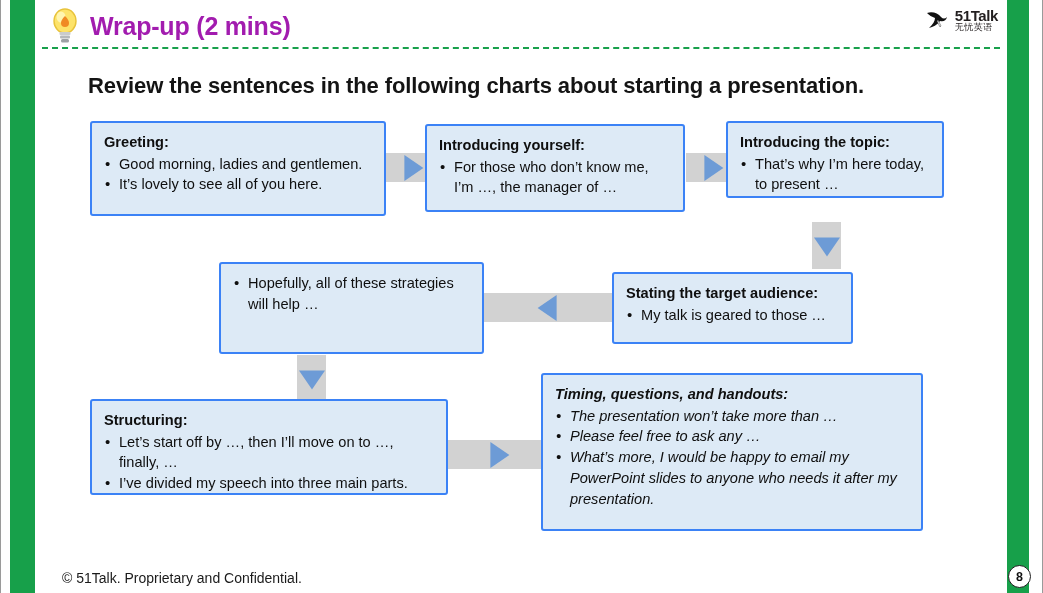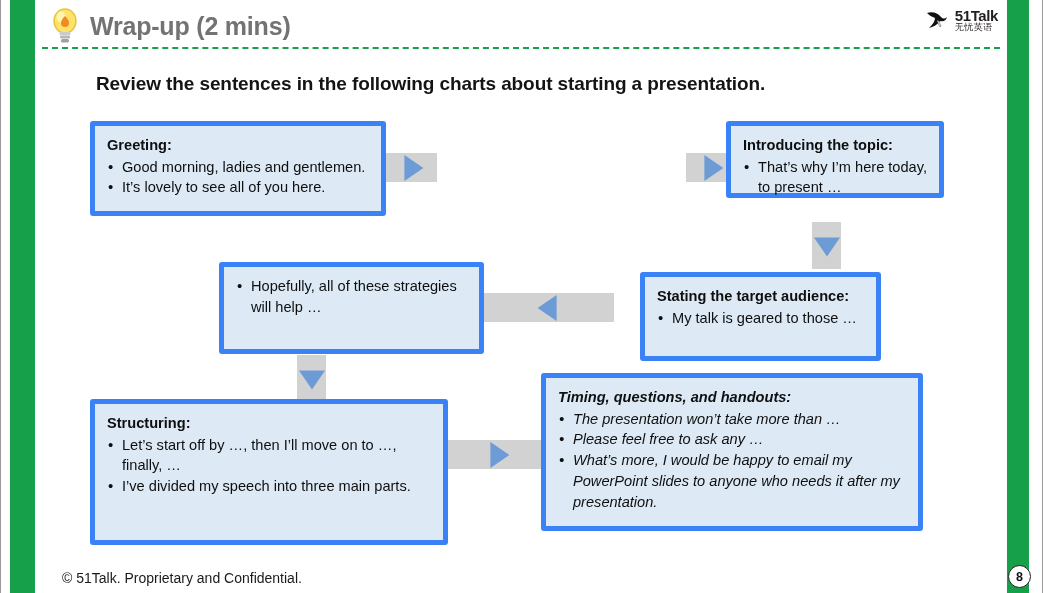--- a/index.html
+++ b/index.html
@@ -49,21 +49,21 @@
     gap: 10px;
   }
   .bulb {
     position: relative;
     width: 30px;
     height: 40px;
   }
   .title-text {
     font-size: 25px;
     font-weight: bold;
-    color: #737373;
+    color: #a21caf;
     letter-spacing: -0.2px;
     white-space: nowrap;
   }
   .logo {
     position: absolute;
     right: 45px;
     top: 8px;
     display: flex;
     align-items: center;
     gap: 7px;
@@ -89,33 +89,32 @@
     width: 958px;
     height: 0;
     border-top: 2px dashed #18a04b;
   }
 
   
   .instruction {
     position: absolute;
     left: 88px;
     top: 73px;
-    font-size: 19px;
+    font-size: 22px;
     font-weight: bold;
     color: #141414;
     letter-spacing: -0.1px;
-    margin-left: 8px;
   }
 
   
   .box {
     position: absolute;
     box-sizing: border-box;
     background: #ddeaf6;
-    border: 5px solid #3b82f6;
+    border: 2px solid #3b82f6;
     border-radius: 3px;
     padding: 9px 11px 9px 12px;
     font-size: 14.6px;
     color: #0f0f0f;
     line-height: 1.42;
   }
   .box .bt {
     font-weight: bold;
     display: block;
     margin-bottom: 1px;
@@ -248,20 +247,26 @@
     <ul>
       <li>Good morning, ladies and gentlemen.</li>
       <li>It’s lovely to see all of you here.</li>
     </ul>
   </div>
 
   <div class="arrow right" style="left:386px; top:153px; width:51px; height:29px;">
     <span class="tri"></span>
   </div>
 
+  <div class="box" style="left:425px; top:124px; width:260px; height:88px;">
+    <span class="bt">Introducing yourself:</span>
+    <ul>
+      <li>For those who don’t know me, I’m …, the manager of …</li>
+    </ul>
+  </div>
 
   <div class="arrow right" style="left:686px; top:153px; width:51px; height:29px;">
     <span class="tri"></span>
   </div>
 
   <div class="box" style="left:726px; top:121px; width:218px; height:77px;">
     <span class="bt">Introducing the topic:</span>
     <ul>
       <li>That’s why I’m here today, to present …</li>
     </ul>
@@ -274,32 +279,32 @@
   <div class="box" style="left:219px; top:262px; width:265px; height:92px;">
     <ul>
       <li>Hopefully, all of these strategies will help …</li>
     </ul>
   </div>
 
   <div class="arrow left" style="left:484px; top:293px; width:130px; height:29px;">
     <span class="tri"></span>
   </div>
 
-  <div class="box" style="left:612px; top:272px; width:241px; height:89px;margin-left:28px;">
+  <div class="box" style="left:612px; top:272px; width:241px; height:72px;">
     <span class="bt">Stating the target audience:</span>
     <ul>
       <li>My talk is geared to those …</li>
     </ul>
   </div>
 
   <div class="arrow down" style="left:297px; top:355px; width:29px; height:47px;">
     <span class="tri"></span>
   </div>
 
-  <div class="box" style="left:90px; top:399px; width:358px; height:146px;">
+  <div class="box" style="left:90px; top:399px; width:358px; height:96px;">
     <span class="bt">Structuring:</span>
     <ul>
       <li>Let’s start off by …, then I’ll move on to …, finally, …</li>
       <li>I’ve divided my speech into three main parts.</li>
     </ul>
   </div>
 
   <div class="arrow right" style="left:448px; top:440px; width:99px; height:29px;">
     <span class="tri"></span>
   </div>

